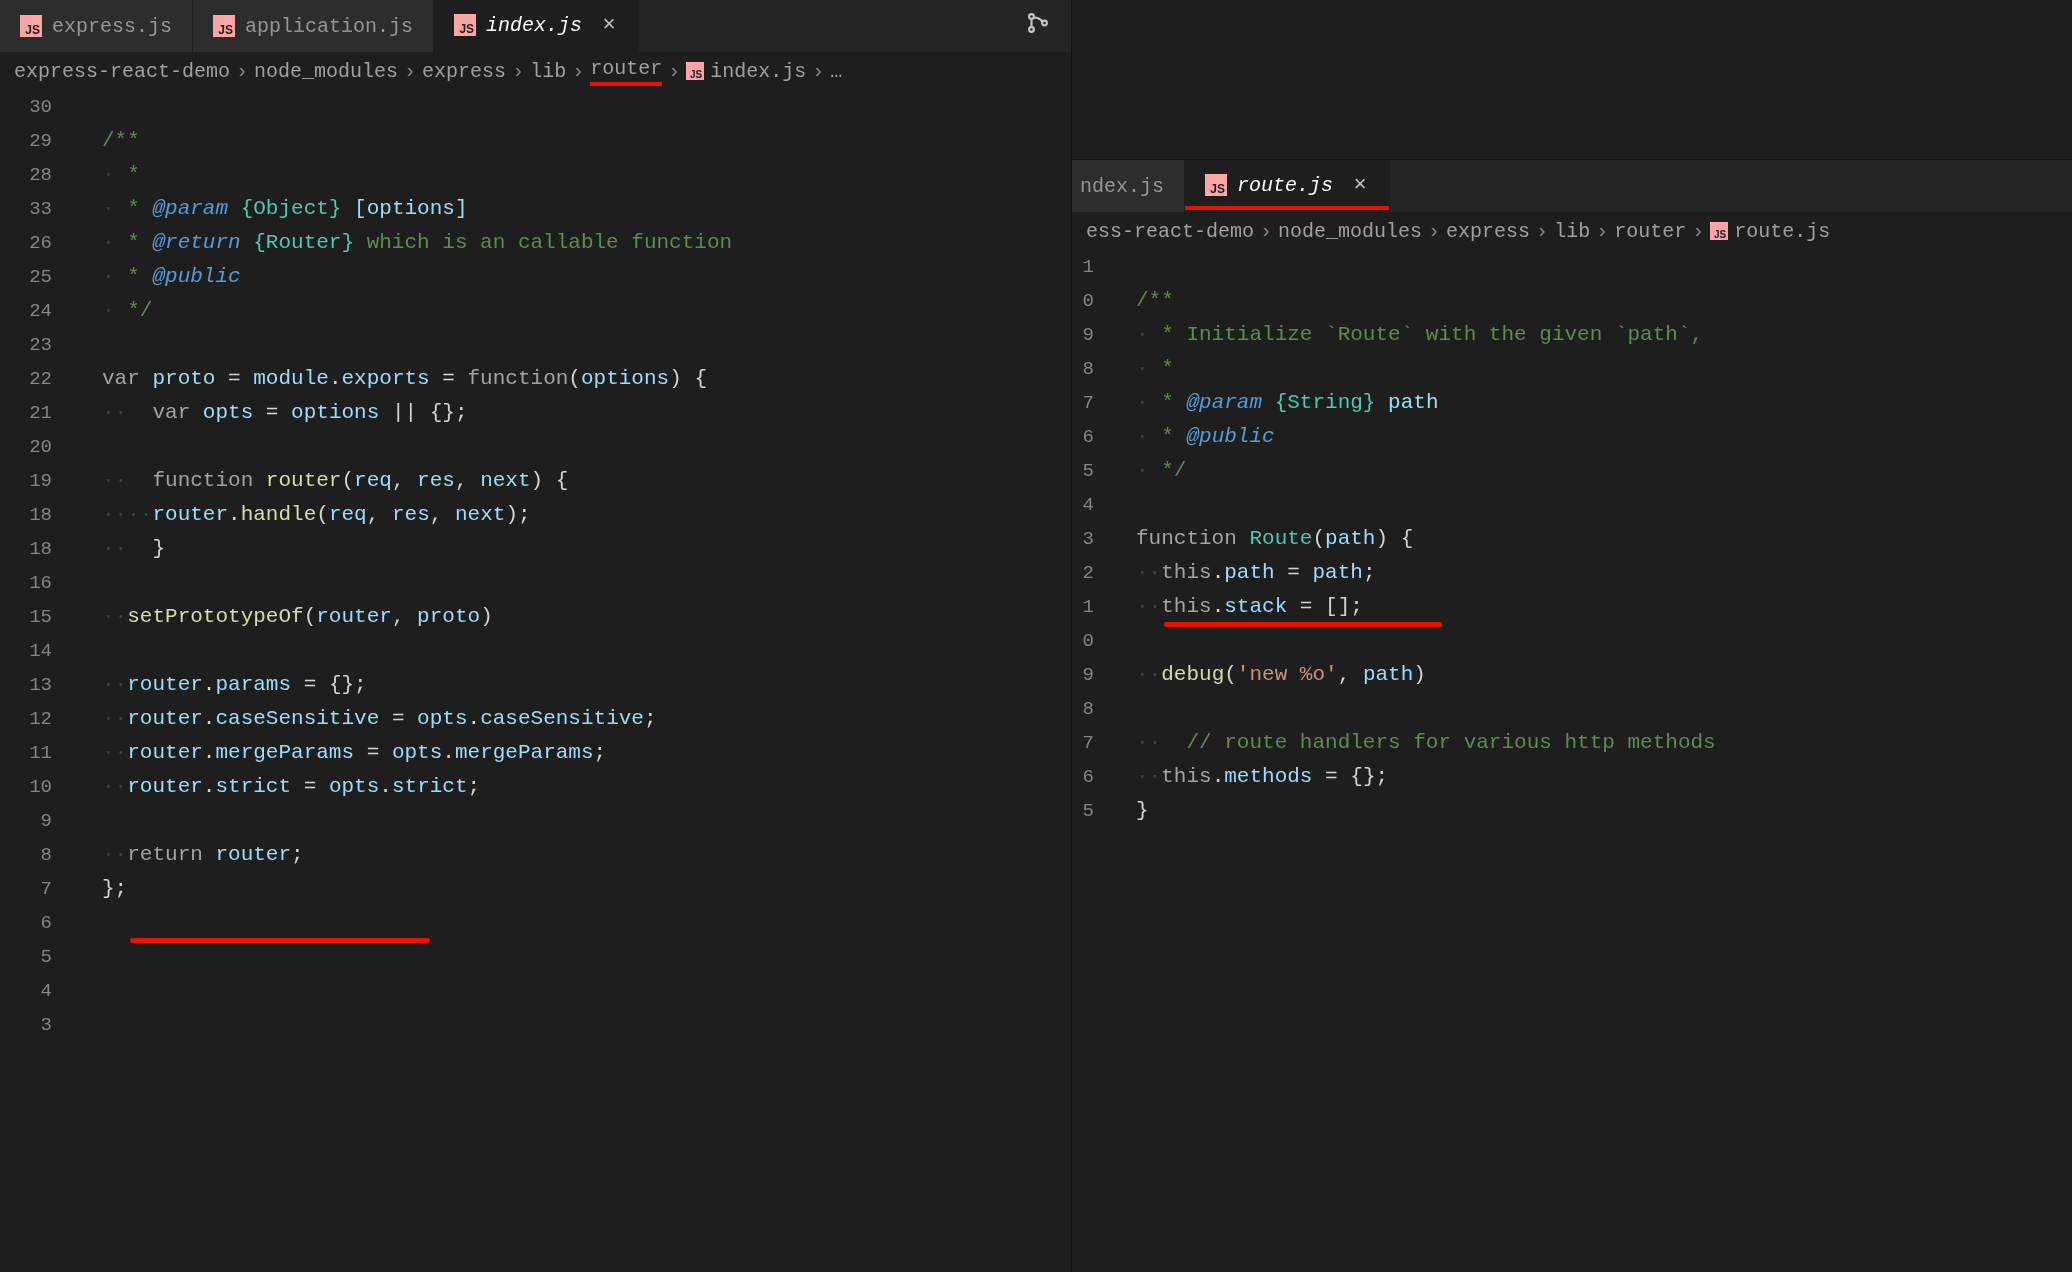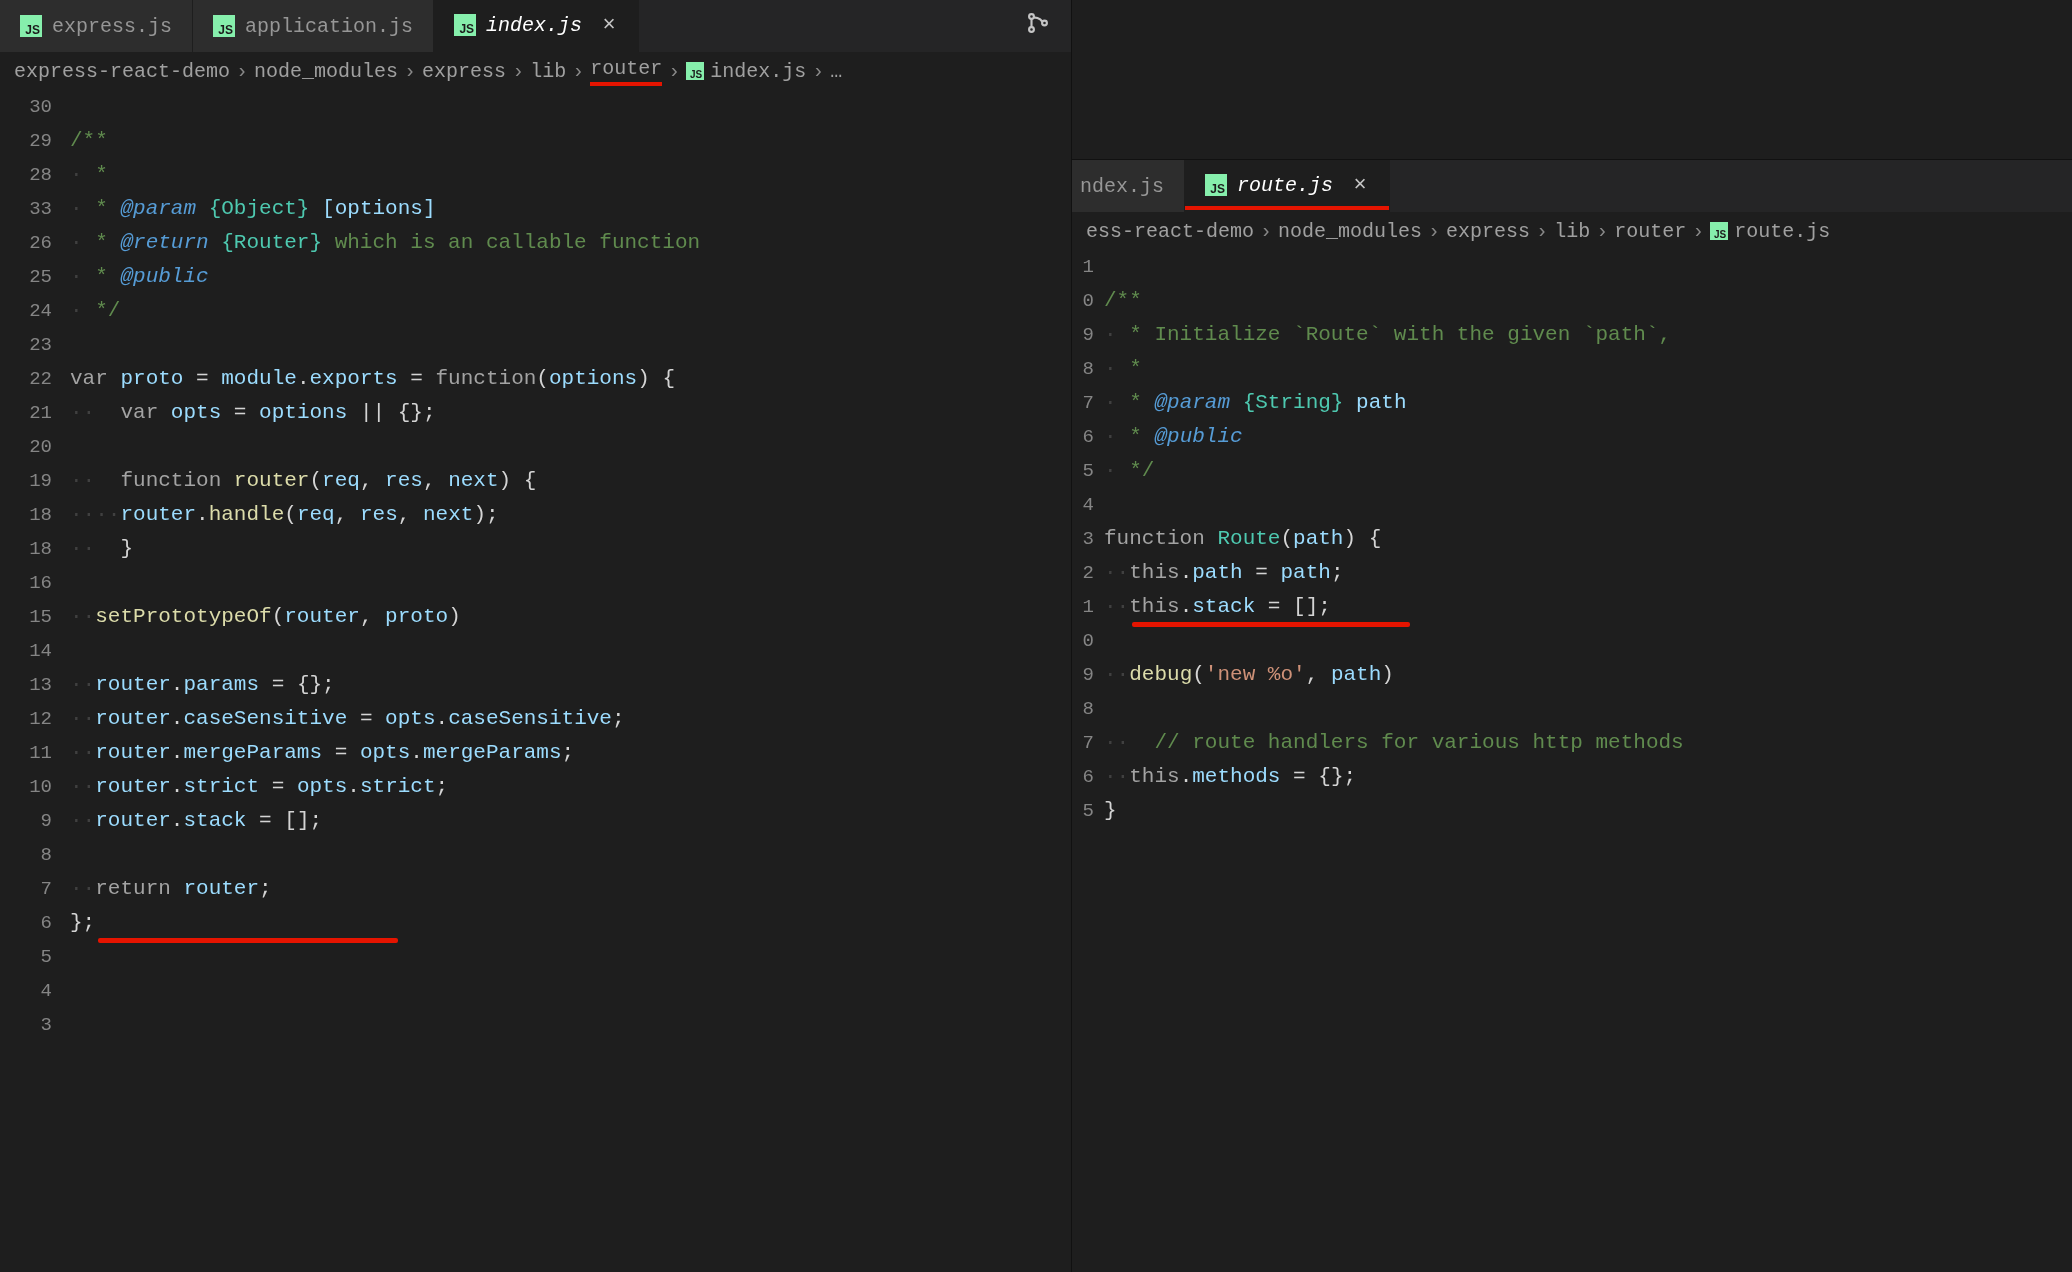--- a/index.html
+++ b/index.html
@@ -57,21 +57,21 @@
   .tab .close {
     color: #c5c5c5;
     font-size: 22px;
     margin-left: 8px;
     width: 18px;
     text-align: center;
   }
   .js-icon {
     width: 22px;
     height: 22px;
-    background: #86efac;
+    background: #fca5a5;
     color: #1b1b1b;
     font-weight: bold;
     font-size: 12px;
     display: inline-flex;
     align-items: flex-end;
     justify-content: flex-end;
     padding: 0 2px 0px 0;
     font-family: Arial,Helvetica,sans-serif;
     font-style: normal;
   }
@@ -100,20 +100,21 @@
   .breadcrumbs .underline {
     border-bottom: 4px solid #e51400;
     padding-bottom: 2px;
   }
   
   .editor {
     display: flex;
     flex: 1;
     overflow: hidden;
     position: relative;
+    gap: 32px;
   }
   .gutter {
     width: 70px;
     text-align: right;
     padding-right: 18px;
     color: #858585;
     background: #1e1e1e;
     user-select: none;
   }
   .lines {
@@ -256,21 +257,20 @@
         <div class="row"><span class="dots">··</span><span class="c-key">  function </span><span class="c-fn">router</span><span>(</span><span class="c-var">req</span><span>, </span><span class="c-var">res</span><span>, </span><span class="c-var">next</span><span>) {</span></div>
         <div class="row"><span class="dots">····</span><span class="c-var">router</span><span>.</span><span class="c-fn">handle</span><span>(</span><span class="c-var">req</span><span>, </span><span class="c-var">res</span><span>, </span><span class="c-var">next</span><span>);</span></div>
         <div class="row"><span class="dots">··</span><span>  }</span></div>
         <div class="row"></div>
         <div class="row"><span class="dots">··</span><span class="c-fn">setPrototypeOf</span><span>(</span><span class="c-var">router</span><span>, </span><span class="c-var">proto</span><span>)</span></div>
         <div class="row"></div>
         <div class="row"><span class="dots">··</span><span class="c-var">router</span><span>.</span><span class="c-var">params</span><span> = {};</span></div>
         <div class="row"><span class="dots">··</span><span class="c-var">router</span><span>.</span><span class="c-var">caseSensitive</span><span> = </span><span class="c-var">opts</span><span>.</span><span class="c-var">caseSensitive</span><span>;</span></div>
         <div class="row"><span class="dots">··</span><span class="c-var">router</span><span>.</span><span class="c-var">mergeParams</span><span> = </span><span class="c-var">opts</span><span>.</span><span class="c-var">mergeParams</span><span>;</span></div>
         <div class="row"><span class="dots">··</span><span class="c-var">router</span><span>.</span><span class="c-var">strict</span><span> = </span><span class="c-var">opts</span><span>.</span><span class="c-var">strict</span><span>;</span></div>
-        <div class="row"><span class="dots">··</span><span class="c-var">router</span><span>.</span><span class="c-var">stack</span><span> = [];</span></div>
         <div class="row"></div>
         <div class="row"><span class="dots">··</span><span class="c-key">return </span><span class="c-var">router</span><span>;</span></div>
         <div class="row"><span>};</span></div>
 
         <div class="anno" style="left:28px; top:848px; width:300px;"></div>
       </div>
     </div>
   </div>
 
   <div class="pane right">

